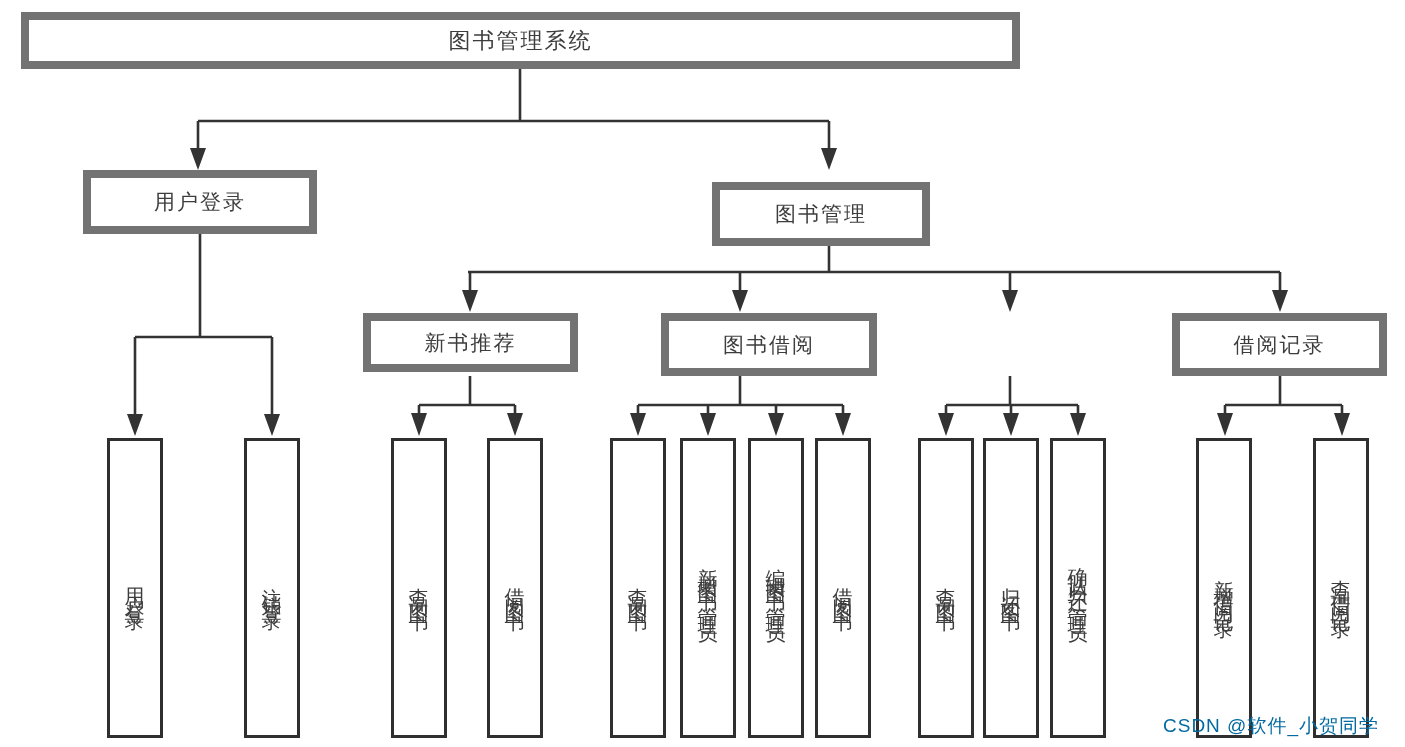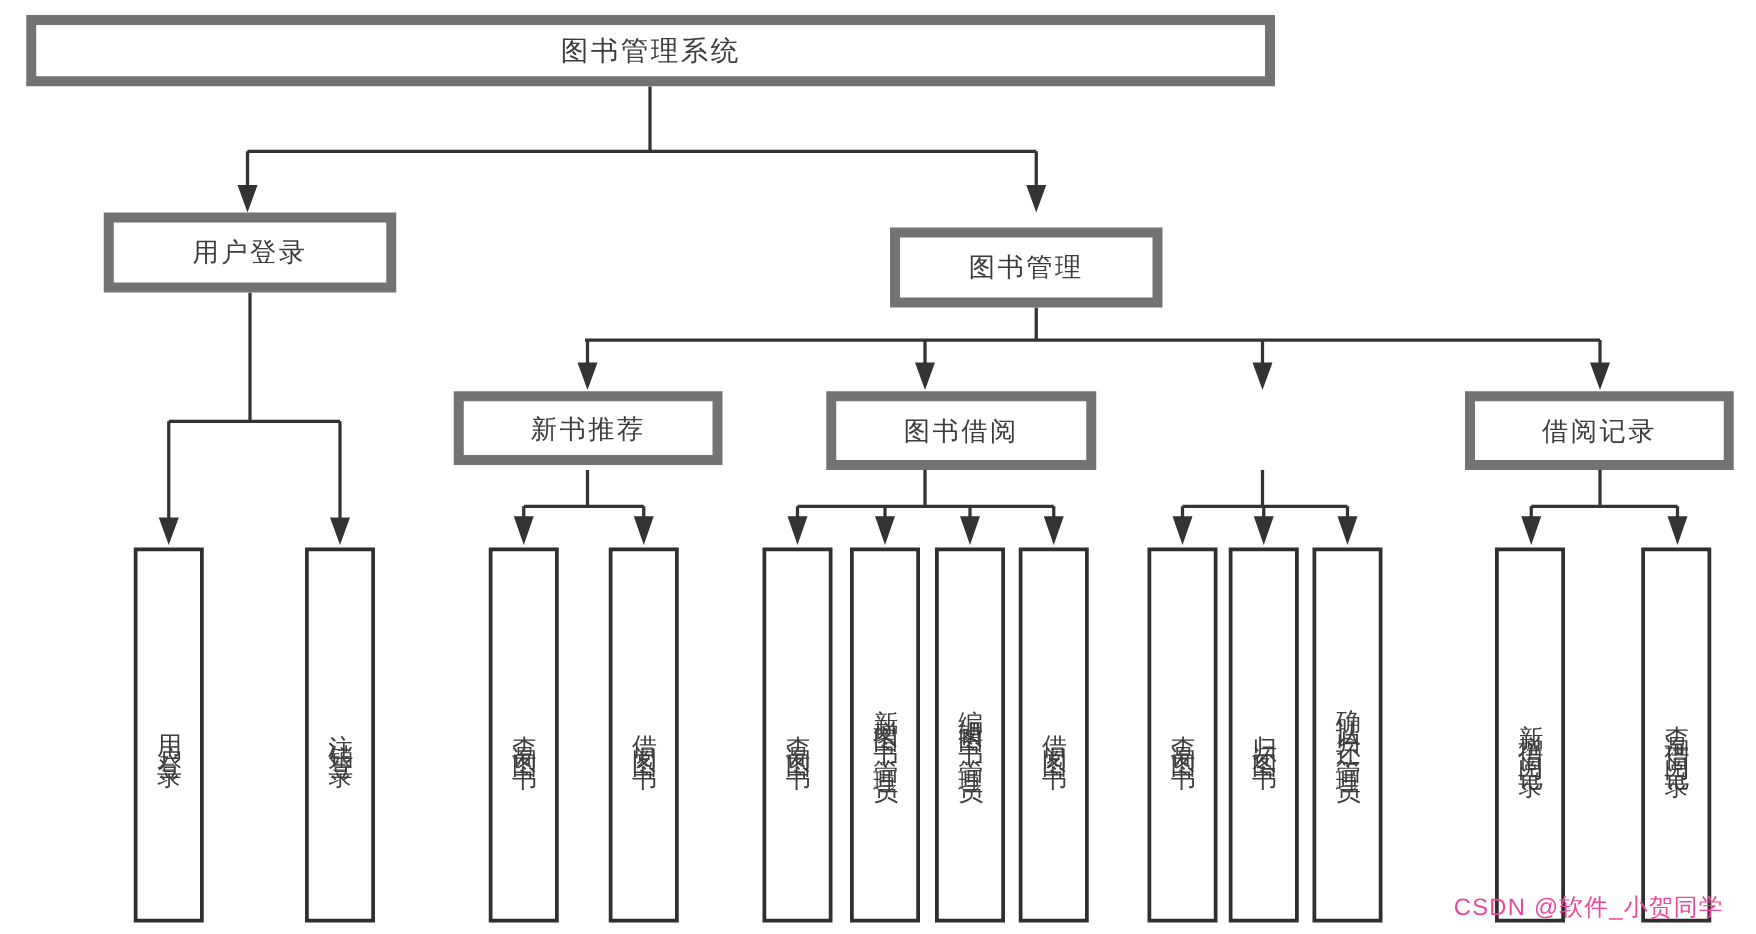--- a/index.html
+++ b/index.html
@@ -65,21 +65,21 @@
     font-size: 20px;
     letter-spacing: 8px;
     line-height: 1;
     white-space: nowrap;
   }
   .watermark {
     position: absolute;
     left: 1163px;
     top: 713px;
     z-index: 3;
-    color: #ec4899;
+    color: #0369a1;
     font-size: 19px;
     letter-spacing: 1px;
     white-space: nowrap;
   }
 </style>
 </head>
 <body>
 
 <div class="canvas">
 

